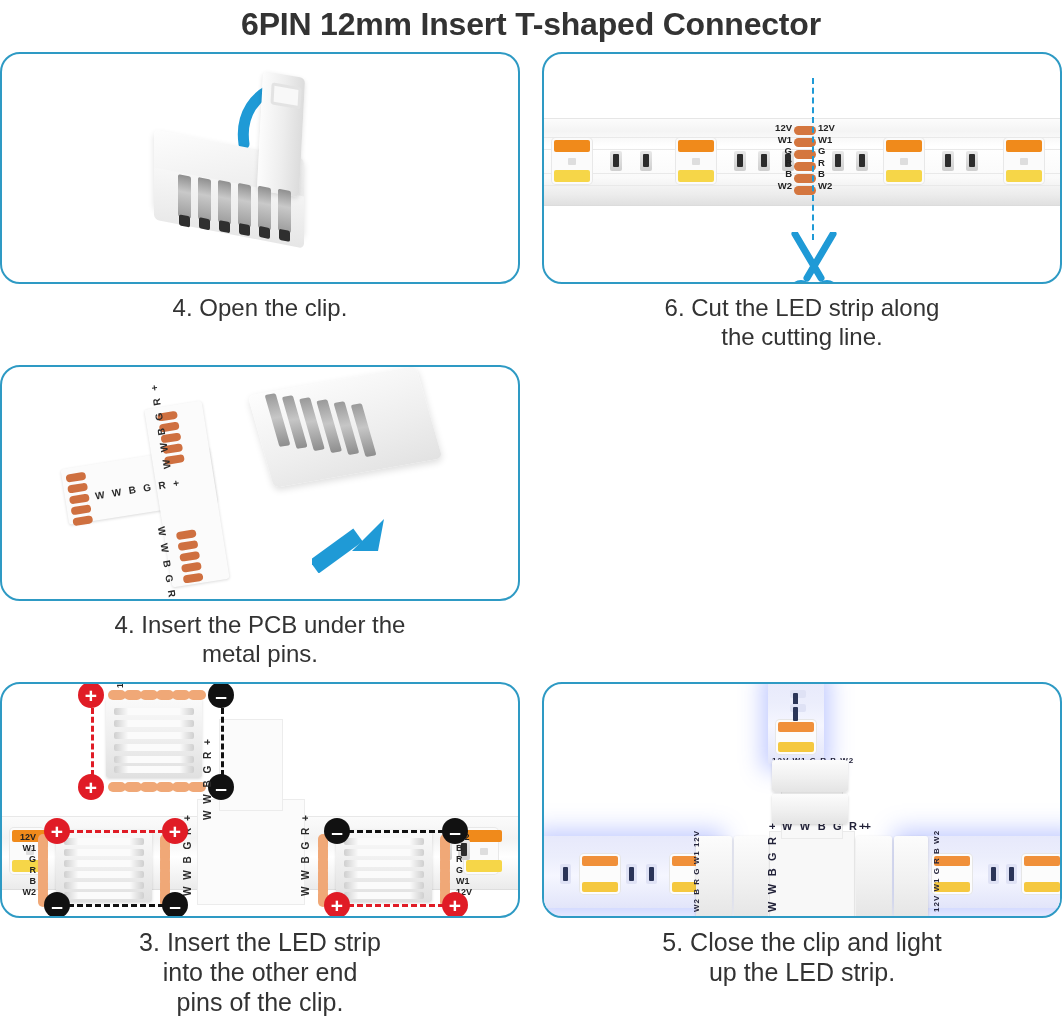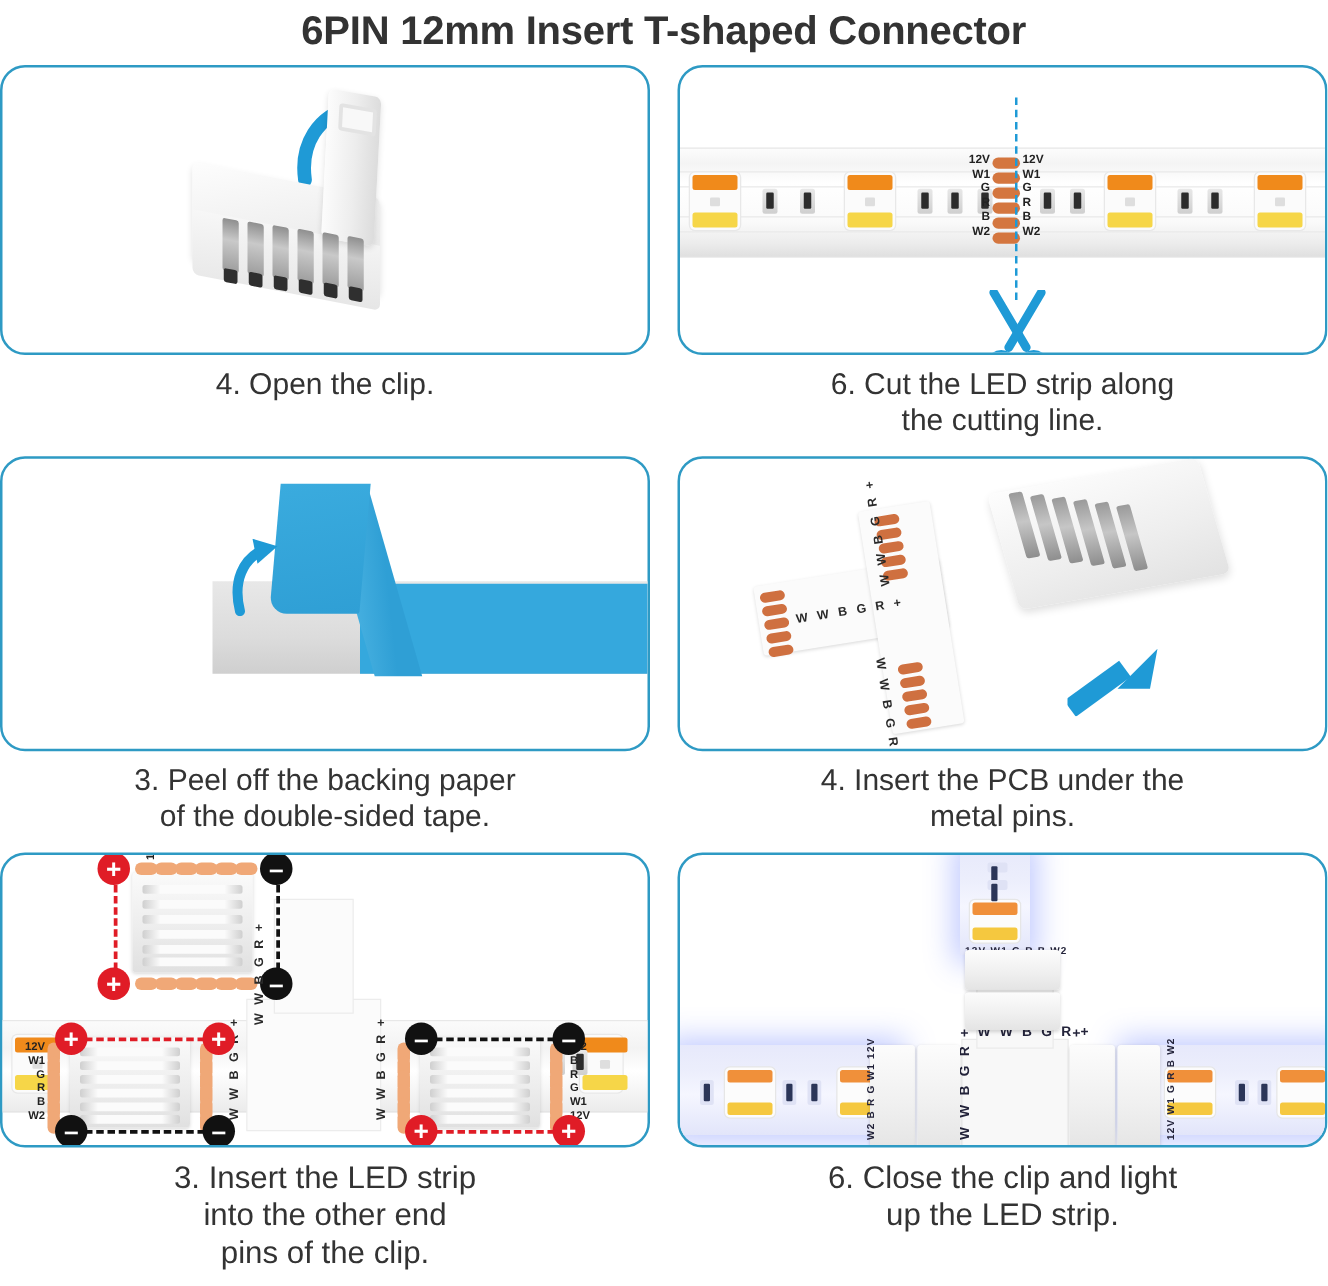--- a/index.html
+++ b/index.html
@@ -326,36 +326,20 @@
             <circle cx="40" cy="60" r="9.5" stroke="#1f9ad6" stroke-width="5" fill="none"></circle>
           </svg>
         </div>
         <div class="caption">6. Cut the LED strip along
 the cutting line.</div>
       </div>
     </div>
 
     <div class="row" style="margin-top:14px">
 
-      <div class="cell">
-        <div class="panel h-b">
-          <div>
-            <div class="tape-base"></div>
-            <div class="tape-band"></div>
-            <div class="tape-fold"></div>
-            <div class="tape-lift"></div>
-            <svg class="p3-arrow" viewBox="0 0 40 62">
-              <path d="M8 58 C2 34 10 16 28 8" stroke="#1f9ad6" stroke-width="8" fill="none" stroke-linecap="round"></path>
-              <path d="M18 0 L38 6 L22 20 Z" fill="#1f9ad6"></path>
-            </svg>
-          </div>
-        </div>
-        <div class="caption">3. Peel off the backing paper
-of the double-sided tape.</div>
-      </div>
 
       <div class="cell">
         <div class="panel h-b">
           <div>
             <div class="pcb-t">
               <div class="pcb-arm" style="left:0px;top:46px;width:150px;height:56px;"></div>
               <div class="pcb-arm" style="left:92px;top:0px;width:58px;height:180px;"></div>
               <div class="pcb-pads" style="left:4px;top:52px;">
                 <div class="pcb-pad" style="left:0;top:0"></div>
                 <div class="pcb-pad" style="left:0;top:11px"></div>
@@ -573,19 +557,19 @@
             <div class="c6" style="left:228px;top:76px;width:76px;height:32px;"></div>
             <div class="c6" style="left:228px;top:110px;width:76px;height:30px;"></div>
             <div class="c6" style="left:152px;top:152px;width:36px;height:86px;"></div>
             <div class="c6" style="left:190px;top:152px;width:34px;height:86px;"></div>
             <div class="c6" style="left:312px;top:152px;width:36px;height:86px;"></div>
             <div class="c6" style="left:350px;top:152px;width:34px;height:86px;"></div>
             <div class="t6lab v-lab" style="left:148px;top:228px;font-size:8px;letter-spacing:1px">W2 B R G W1 12V</div>
             <div class="t6lab v-lab" style="left:388px;top:228px;font-size:8px;letter-spacing:1px">12V W1 G R B W2</div>
           </div>
         </div>
-        <div class="caption cap-cond">6. Close the clip and light
+        <div class="caption cap-cond">5. Close the clip and light
 up the LED strip.</div>
       </div>
     </div>
 
   </div>
 </div>
 
 </body></html>

